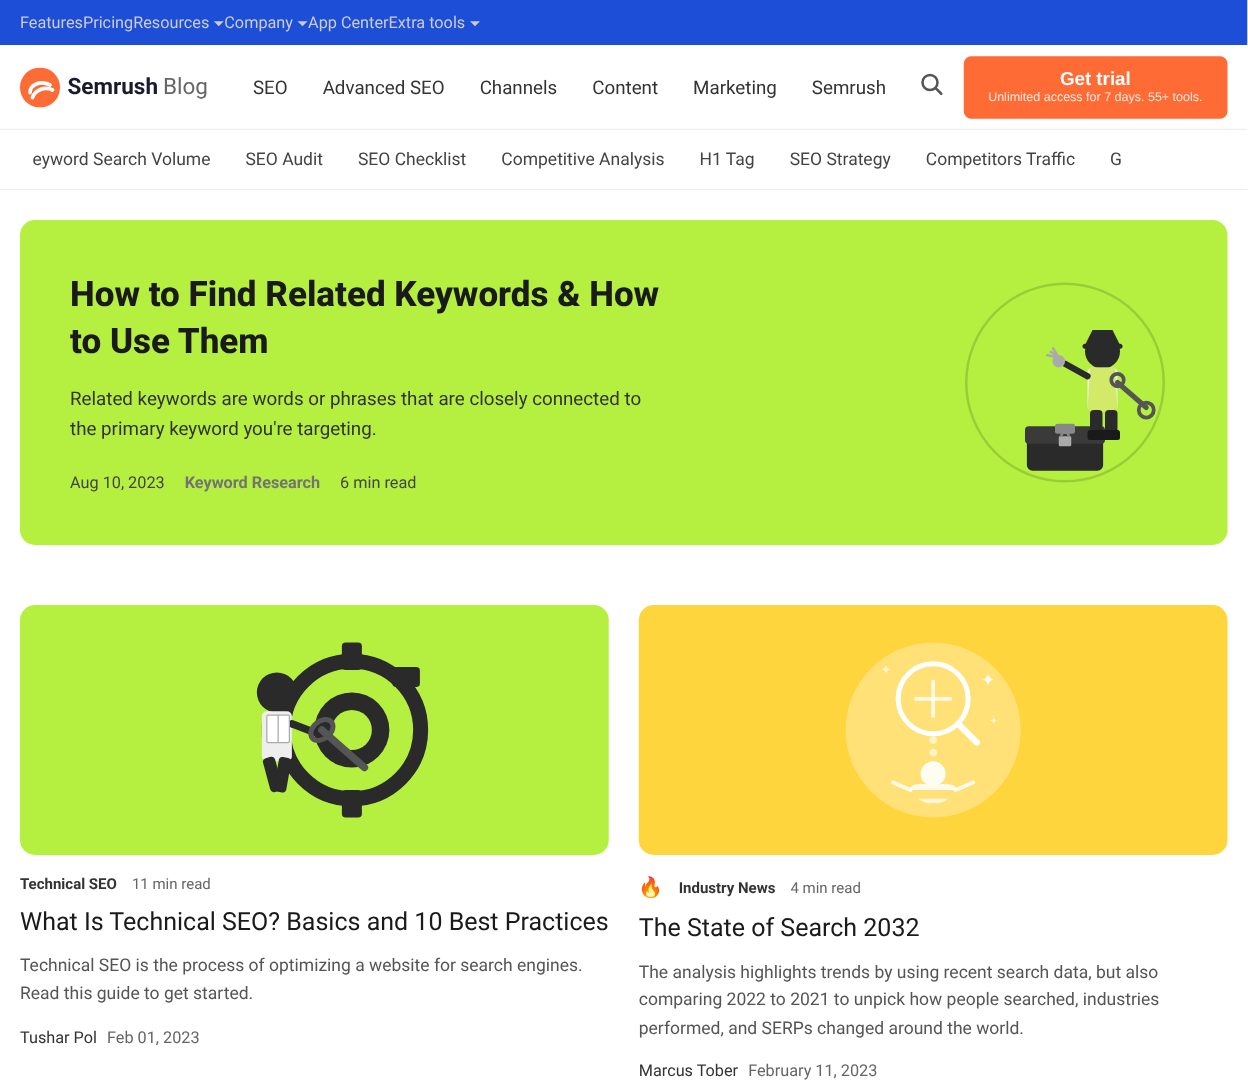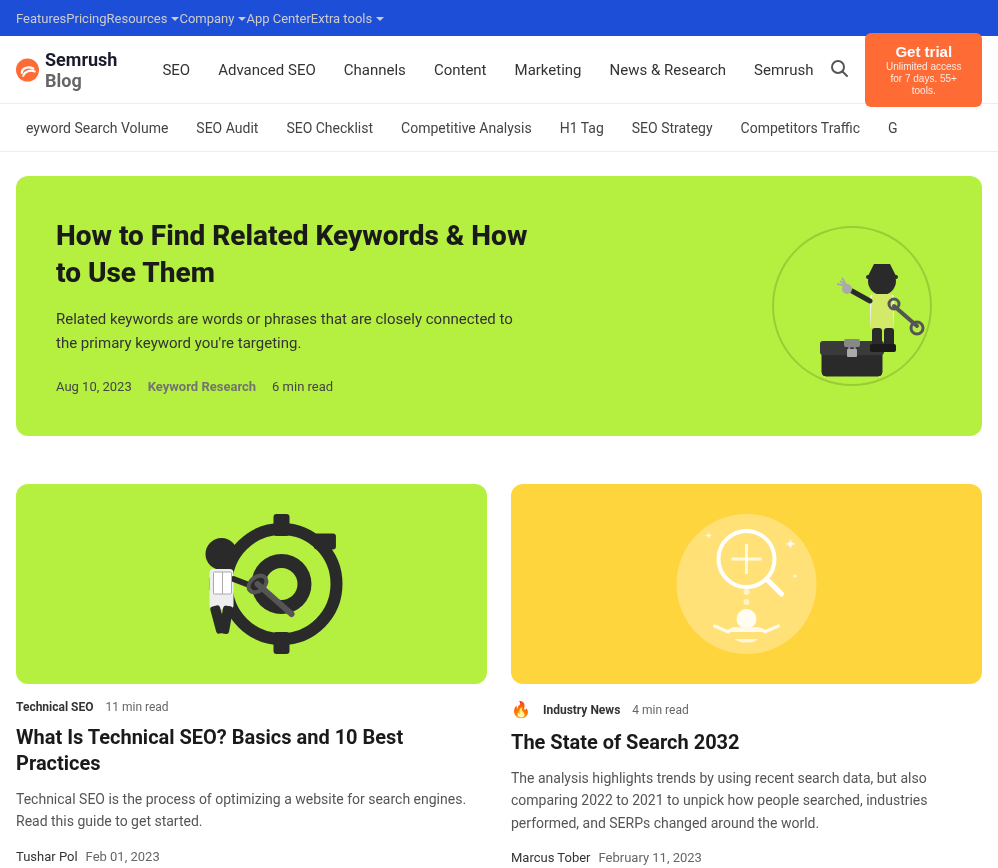--- a/index.html
+++ b/index.html
@@ -185,21 +185,21 @@
       font-size: 12px;
       font-weight: 700;
       color: #333;
     }
     .article-read-time {
       font-size: 12px;
       color: #666;
     }
     .article-title {
       font-size: 20px;
-      font-weight: 700;
+      font-weight: 400;
       color: #1a1a1a;
       line-height: 1.3;
       margin-bottom: 12px;
     }
     .article-desc {
       font-size: 14px;
       color: #555;
       line-height: 1.6;
       margin-bottom: 16px;
     }
@@ -246,31 +246,30 @@
 
 <header class="main-header">
   <a class="logo-area" href="#">
     <svg class="logo-icon" viewBox="0 0 32 32">
       <circle cx="16" cy="16" r="16" fill="#ff6b35"></circle>
       <path d="M8 20 C8 14, 16 10, 24 14" stroke="white" stroke-width="3" fill="none" stroke-linecap="round"></path>
       <path d="M10 24 C12 18, 20 15, 26 18" stroke="white" stroke-width="3" fill="none" stroke-linecap="round"></path>
     </svg>
     <span>
       <span style="font-weight:700;color:#1a1a2e;font-size:18px">Semrush</span>
-      <span style="color:#666;font-size:18px;font-weight:700"> Blog</span>
+      <span style="color:#666;font-size:18px;font-weight:400"> Blog</span>
     </span>
   </a>
 
   <nav class="main-nav">
     <span class="main-nav-item">SEO</span>
     <span class="main-nav-item">Advanced SEO</span>
     <span class="main-nav-item">Channels</span>
     <span class="main-nav-item">Content</span>
     <span class="main-nav-item">Marketing</span>
-    <span class="main-nav-item">News &amp; Research</span>
     <span class="main-nav-item">Semrush</span>
   </nav>
 
   <div class="header-right">
     <span class="search-icon-btn">
       <svg width="20" height="20" viewBox="0 0 20 20" fill="none">
         <circle cx="9" cy="9" r="6" stroke="#555" stroke-width="2"></circle>
         <line x1="13.5" y1="13.5" x2="18" y2="18" stroke="#555" stroke-width="2" stroke-linecap="round"></line>
       </svg>
     </span>

